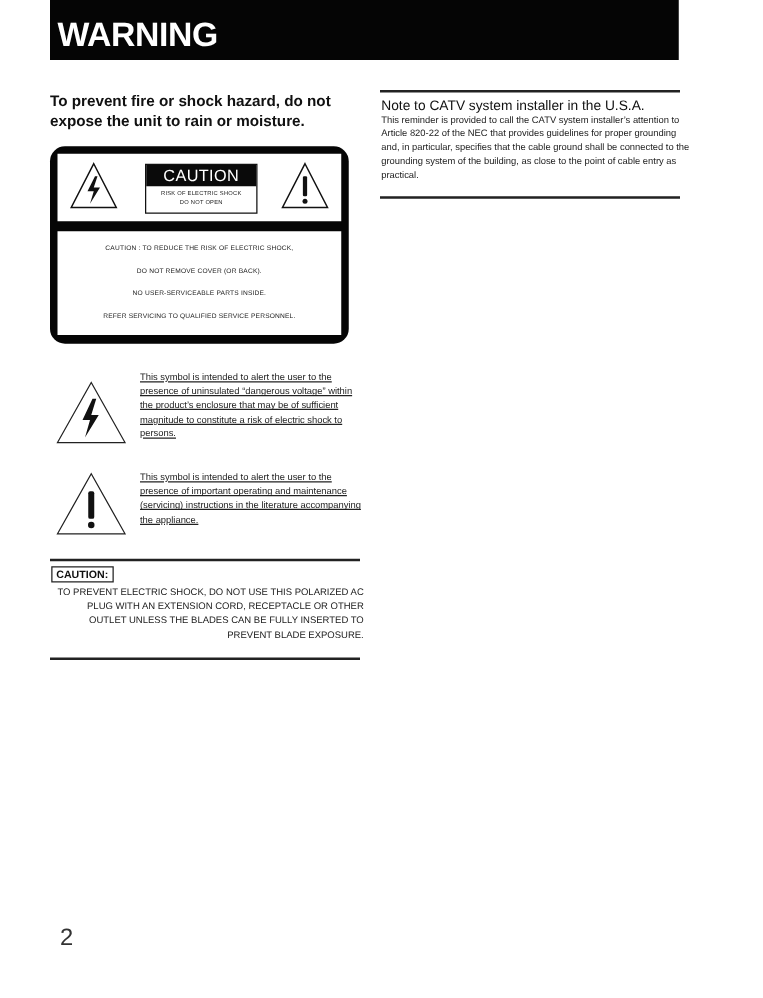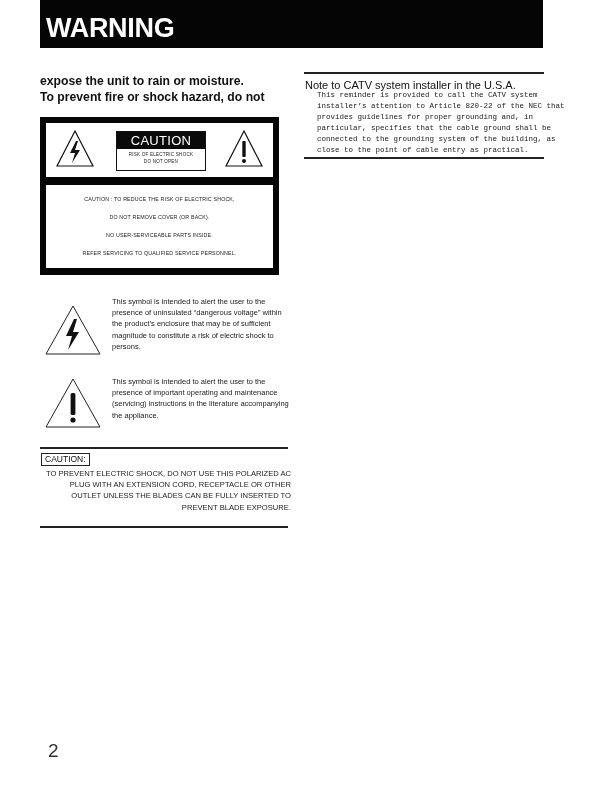--- a/index.html
+++ b/index.html
@@ -19,21 +19,21 @@
     letter-spacing:-0.3px; line-height:30px;
   }
 
   
   .hazard-text {
     left:40px; top:73px; width:240px; font-weight:bold; font-size:12.2px; line-height:16px; color:#111;
   }
 
   
   .caution-frame {
-    left:40px; top:117px; width:239px; height:158px; background:#050505;
+    left:40px; top:117px; width:239px; height:158px; background:#050505;border-radius:12px;
   }
   .panel-top {
     position:absolute; left:6px; top:6px; width:227px; height:54px; background:#fff;
   }
   .panel-bottom {
     position:absolute; left:6px; top:68px; width:227px; height:83px; background:#fff;
   }
   .tri { position:absolute; }
   .caution-label-box {
     position:absolute; left:70px; top:8px; width:88px; height:38px; border:1.2px solid #111; background:#fff;
@@ -44,54 +44,54 @@
   .caution-label-sub {
     font-size:4.6px; text-align:center; line-height:7px; color:#222; margin-top:2px; letter-spacing:0.2px;
   }
   .panel-bottom .line {
     position:absolute; left:0; width:227px; text-align:center; font-size:5.3px; color:#222; letter-spacing:0.15px;
   }
 
   
   .symbol-icon { }
   .symbol-text {
-    width:178px; font-size:7.5px; line-height:11.2px; color:#222;
+    width:178px; font-size:7.5px; line-height:11.2px; color:#222;text-decoration:underline;
   }
 
   
   .rule { height:1.5px; background:#222; }
   .caution-tag {
-    left:41px; top:453px; border:1.2px solid #222; font-weight:normal; font-size:8.5px; padding:0 3px; line-height:11px; color:#111;
+    left:41px; top:453px; border:1.2px solid #222; font-weight:bold; font-size:8.5px; padding:0 3px; line-height:11px; color:#111;
   }
   .caution-notice {
     left:41px; top:468px; width:250px; font-size:7.6px; line-height:11.2px; color:#222; text-transform:none;text-align:right;
   }
 
   
   .catv-title {
     left:305px; top:80px; width:250px; font-weight:normal; font-size:11px; line-height:10px; color:#111;
   }
   .catv-body {
-    left:317px; top:90px; width:250px; font-size:7.5px; line-height:11.1px; color:#222;font-family:Liberation Mono, monospace;
+    left:305px; top:90px; width:250px; font-size:7.5px; line-height:11.1px; color:#222;
   }
 
   .page-number {
     left:48px; top:740px; font-size:19px; color:#333;
   }
 </style>
 </head>
 <body>
 
 <div class="abs header-band">
   <div class="header-title">WARNING</div>
 </div>
 
 <div class="abs hazard-text">
+  <div>To prevent fire or shock hazard, do not</div>
   <div>expose the unit to rain or moisture.</div>
-  <div>To prevent fire or shock hazard, do not</div>
 </div>
 
 <div class="abs caution-frame">
   <div class="panel-top">
     <svg class="tri" style="left:9px; top:6px;" width="40" height="40" viewBox="0 0 40 40">
       <polygon points="20,2 38,37 2,37" fill="none" stroke="#111" stroke-width="1.2"></polygon>
       <polygon points="21,12 15,24 20,24 17,34 25,21 20,21 23,12" fill="#111"></polygon>
     </svg>
     <div class="caution-label-box">
       <div class="caution-label-head">CAUTION</div>

